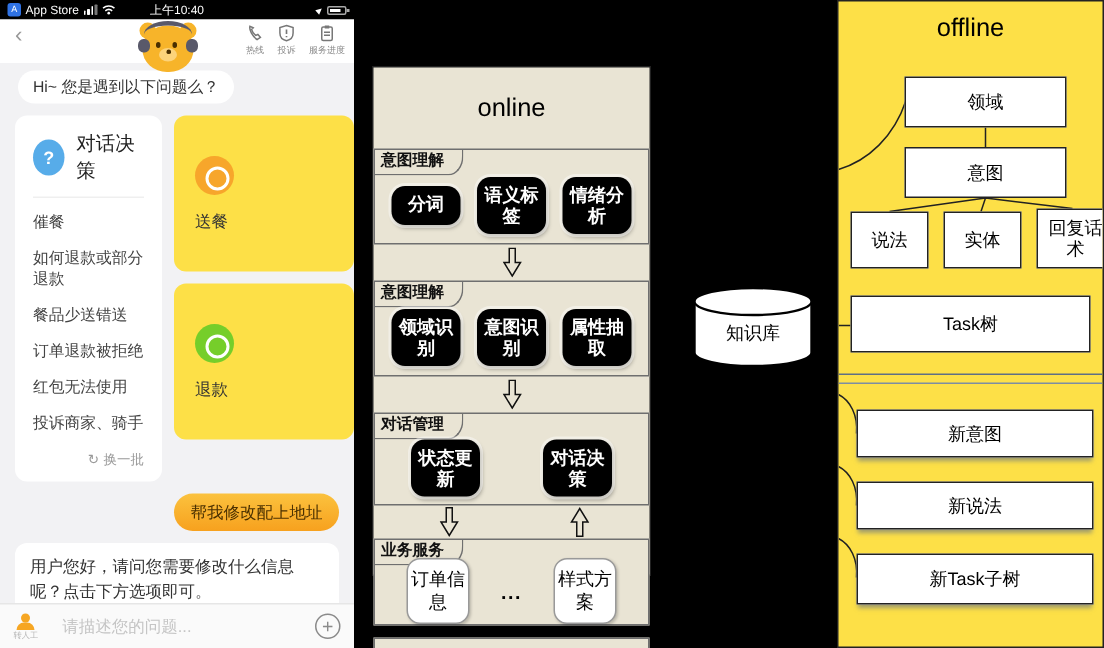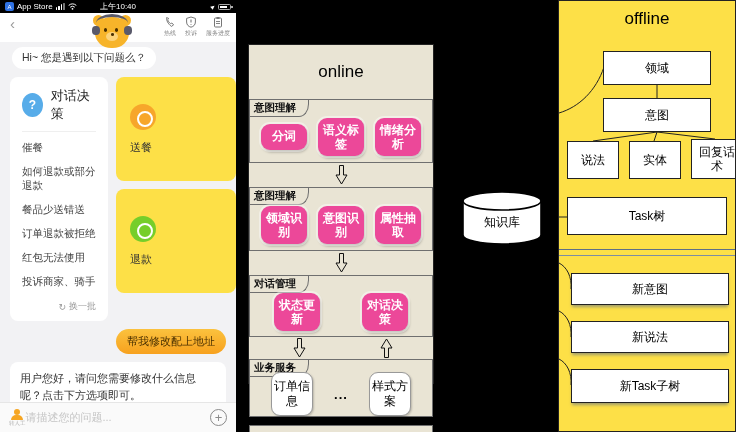--- a/index.html
+++ b/index.html
@@ -63,41 +63,41 @@
 
   .ubbl{display:block;width:fit-content;margin:8px 10px 0 auto;background:linear-gradient(180deg,#fbc23e,#f7a11e);
         border-radius:14px;padding:5px 11px;font-size:11px;color:#4a3000;}
   .bot-card{margin:8px 10px 0;background:#fff;border-radius:8px;padding:8px 10px 6px;}
   .bot-text{font-size:11px;color:#333;line-height:1.5;}
   .bot-div{height:1px;background:#eee;margin:7px 0 2px;}
   .bot-opt{display:flex;justify-content:space-between;align-items:center;font-size:11px;color:#444;padding:5px 0;}
   .opt-ic{color:#bbb;font-size:9px;}
 
   .inputbar{position:absolute;left:0;right:0;bottom:0;height:30px;background:#fafafa;border-top:1px solid #e6e6e6;
-            display:flex;align-items:center;gap:0;padding:0 9px;z-index:8;}
+            display:flex;align-items:center;gap:16px;padding:0 9px;z-index:8;}
   .agent{display:flex;flex-direction:column;align-items:center;}
   .agent-ic{position:relative;width:14px;height:11px;}
   .agent-ic:before{content:"";position:absolute;left:4px;top:0;width:6px;height:6px;background:#f6a623;border-radius:50%;}
   .agent-ic:after{content:"";position:absolute;left:1px;top:6px;width:12px;height:5px;background:#f6a623;border-radius:6px 6px 0 0;}
   .agent em{font-style:normal;font-size:5.5px;color:#b5b5b5;}
   .ph-input{flex:1;font-size:11px;color:#c5c5c5;}
   .plus{width:17px;height:17px;border:1.3px solid #8a8a8a;border-radius:50%;color:#8a8a8a;font-size:13px;
         display:flex;align-items:center;justify-content:center;line-height:1;}
 
   
   .online{position:absolute;left:248px;top:0;width:186px;height:340px;background:#e9e4d4;border:1px solid #222;margin-top:44px;}
   .p-title{position:absolute;left:0;right:0;top:0;height:54px;display:flex;align-items:center;justify-content:center;
            font-size:17px;color:#000;}
   .sec{position:absolute;left:0;right:0;border:1px solid #6f6f6f;background:#e9e4d4;}
   .tab{position:absolute;top:0;left:0;font-size:10.5px;font-weight:bold;color:#111;background:#e9e4d4;
        border:1px solid #6f6f6f;border-top:0;border-left:0;border-bottom-right-radius:10px 13px;
        padding:1px 12px 1px 4px;line-height:1.3;}
   .row{position:absolute;left:0;right:0;top:15px;bottom:3px;display:flex;align-items:center;justify-content:space-evenly;}
   .row.two{justify-content:center;gap:42px;}
-  .tealbox{width:46px;min-height:26px;background:#ec4899;color:#fff;font-size:12px;font-weight:bold;line-height:1.2;
+  .tealbox{width:46px;min-height:26px;background:#000000;color:#fff;font-size:12px;font-weight:bold;line-height:1.2;
            border-radius:9px;padding:5px 2px;text-align:center;
            box-shadow:0 0 0 2px rgba(255,255,255,.45),1px 2px 3px rgba(0,0,0,.35);}
   .whitebox{width:42px;background:#fff;color:#000;font-size:12px;line-height:1.25;border:1px solid #999;
             border-radius:9px;padding:6px 2px;text-align:center;box-shadow:1px 1px 2px rgba(0,0,0,.2);}
   .dots{font-size:13px;font-weight:bold;color:#000;letter-spacing:1px;}
   .gap{position:absolute;left:0;right:0;display:flex;align-items:center;justify-content:center;}
   .gap.dual{justify-content:space-between;padding:0 40px 0 44px;}
   .harrow{display:block;}
 
   

